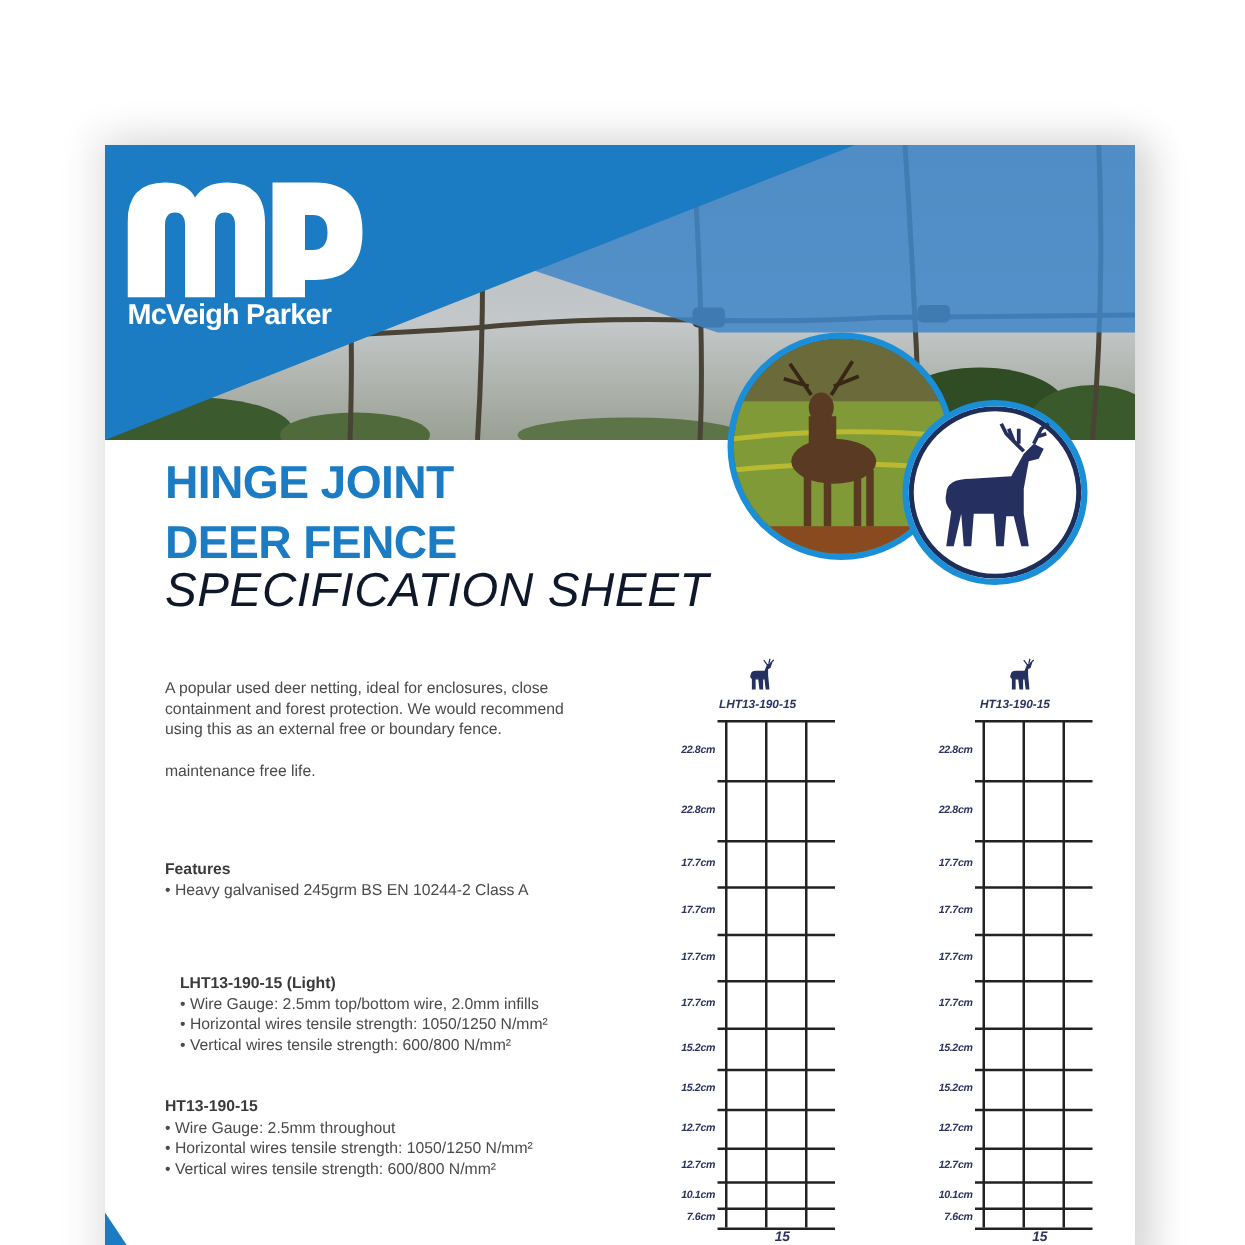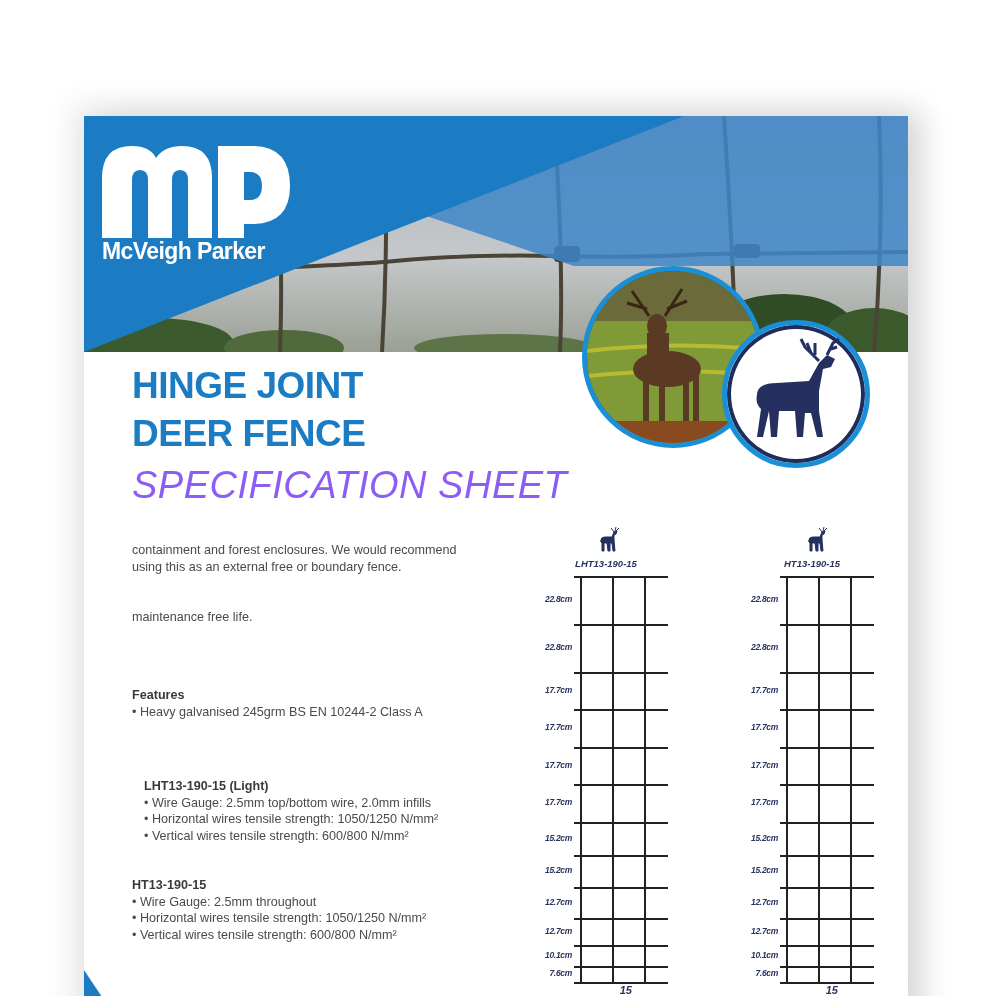--- a/index.html
+++ b/index.html
@@ -8,21 +8,21 @@
            box-shadow: 0 0 28px 10px rgba(0,0,0,0.10), 18px 0 30px rgba(0,0,0,0.08); overflow:hidden; }
   .header { position:absolute; left:0; top:0; width:824px; height:236px; overflow:hidden; }
   .header svg { position:absolute; left:0; top:0; }
   .logo { position:absolute; left:18px; top:22px; }
   .brand { position:absolute; left:18px; top:122px; color:#fff; font-weight:bold; font-size:23px; letter-spacing:-0.6px; }
   .photo-circle { position:absolute; left:498px; top:150px; width:172px; height:172px; border-radius:50%;
                   border:5px solid #1a8fd8; box-shadow: inset 0 0 0 4px #1e2d5a; overflow:hidden; background:#7a9a3a; }
   .icon-circle { position:absolute; left:638px; top:204px; width:138px; height:138px; border-radius:50%; background:#fff;
                  border:5px solid #1a8fd8; box-shadow: inset 0 0 0 4px #1e2d5a; }
   .title1 { position:absolute; left:48px; top:246px; color:#1b7cc4; font-weight:bold; font-size:37px; line-height:48px; letter-spacing:-0.5px; }
-  .title2 { position:absolute; left:48px; top:348px; color:#8b5cf6; font-style:italic; font-size:38px; letter-spacing:0.5px; font-weight:normal; }
+  .title2 { position:absolute; left:48px; top:336px; color:#0f172a; font-style:italic; font-size:38px; letter-spacing:0.5px; font-weight:normal; }
   .body-text { position:absolute; left:48px; width:380px; color:#4a4a4a; font-size:12.6px; line-height:16.5px; }
   .body-text b { color:#3a3a3a; }
   .body-text div { white-space:nowrap; }
   .diagram { position:absolute; top:410px; width:160px; height:470px;font-style:italic; }
   .diag-title { position:absolute; top:32px; left:0; width:100%; text-align:center; font-weight:bold; font-size:9.5px; color:#2b3360; }
   .diag-deer { position:absolute; top:0; }
   .hline { position:absolute; height:2px; background:#222; }
   .vline { position:absolute; width:2px; background:#222; }
   .lbl { position:absolute; font-weight:bold; font-size:8.5px; color:#2b3360; letter-spacing:-0.3px; text-align:right; width:50px; }
   .xlbl { position:absolute; font-weight:bold; font-size:11px; color:#2b3360; text-align:right; width:40px; }
@@ -102,21 +102,22 @@
     </svg>
   </div>
 
   <div class="title1">
     <div>HINGE JOINT</div>
     <div>DEER FENCE</div>
   </div>
   <div class="title2">SPECIFICATION SHEET</div>
 
   <div class="body-text" style="top:426px;">
-    <div>containment and forest enclosures. We would recommend</div>
+    <div>A popular used deer netting, ideal for enclosures, close</div>
+    <div>containment and forest protection. We would recommend</div>
     <div>using this as an external free or boundary fence.</div>
   </div>
   <div class="body-text" style="top:493px;">
     <div>maintenance free life.</div>
   </div>
 
   <div class="body-text" style="top:571px;">
     <div><b>Features</b></div>
     <div>• Heavy galvanised 245grm BS EN 10244-2 Class A</div>
   </div>

